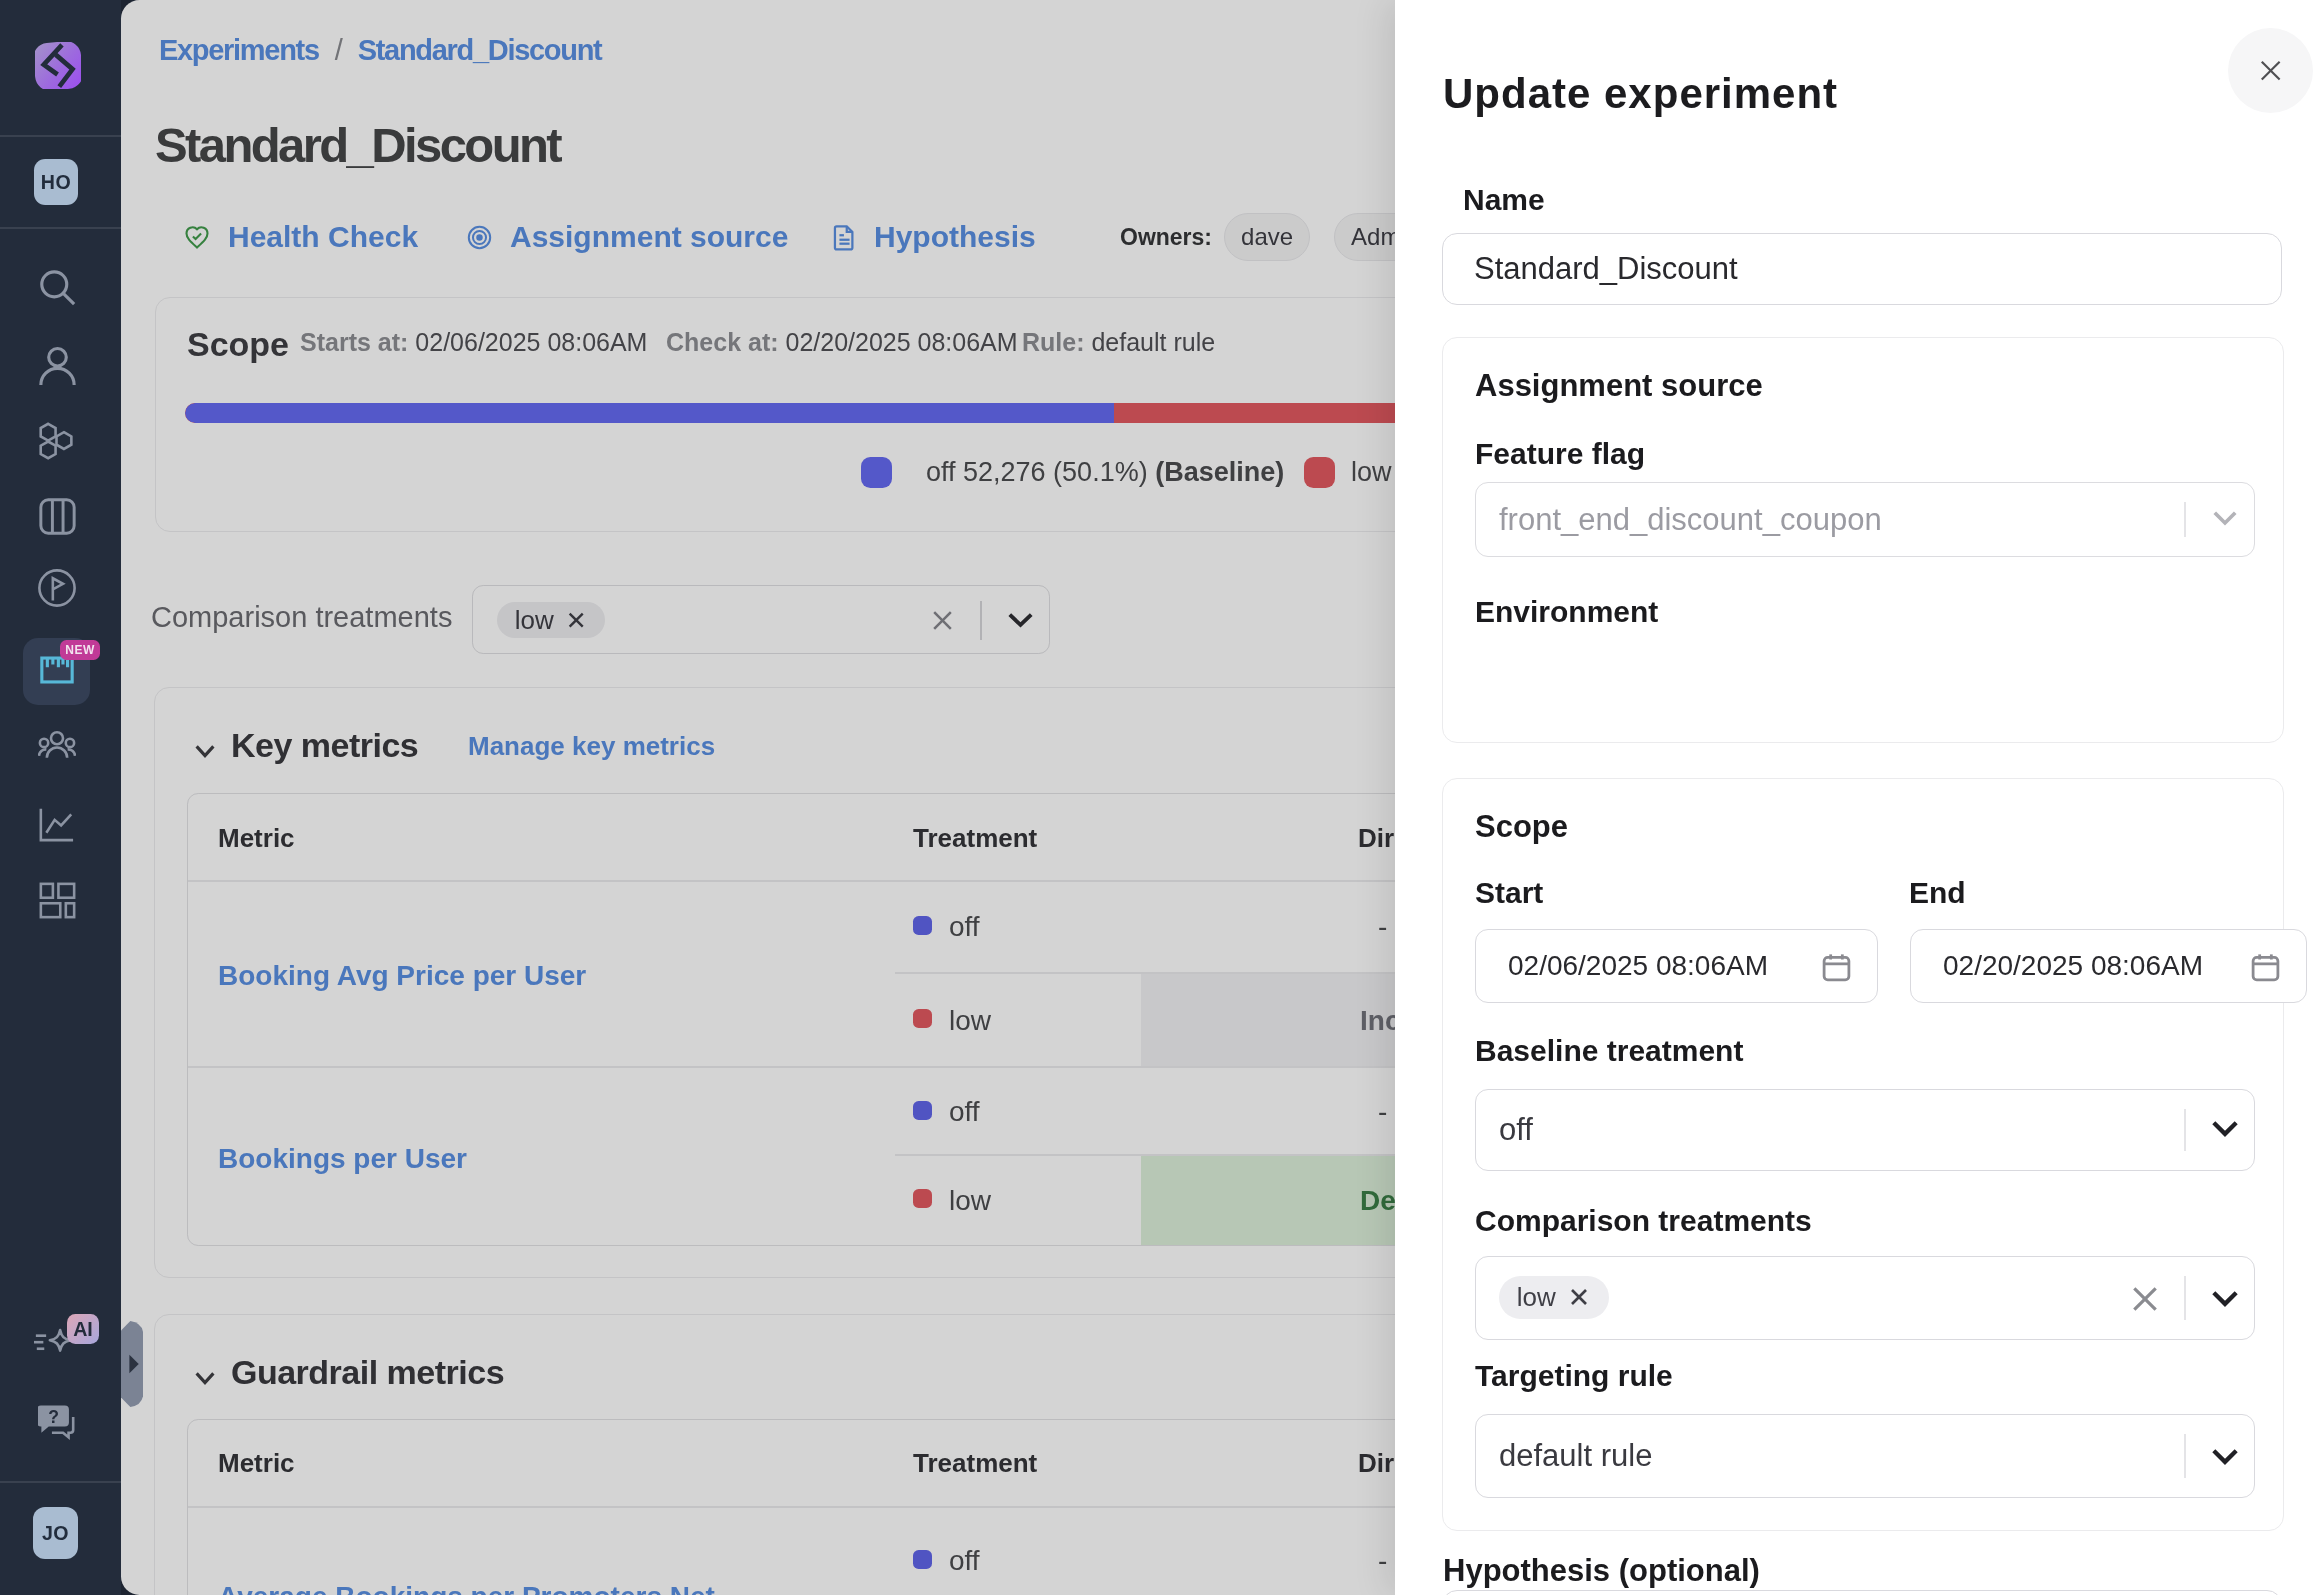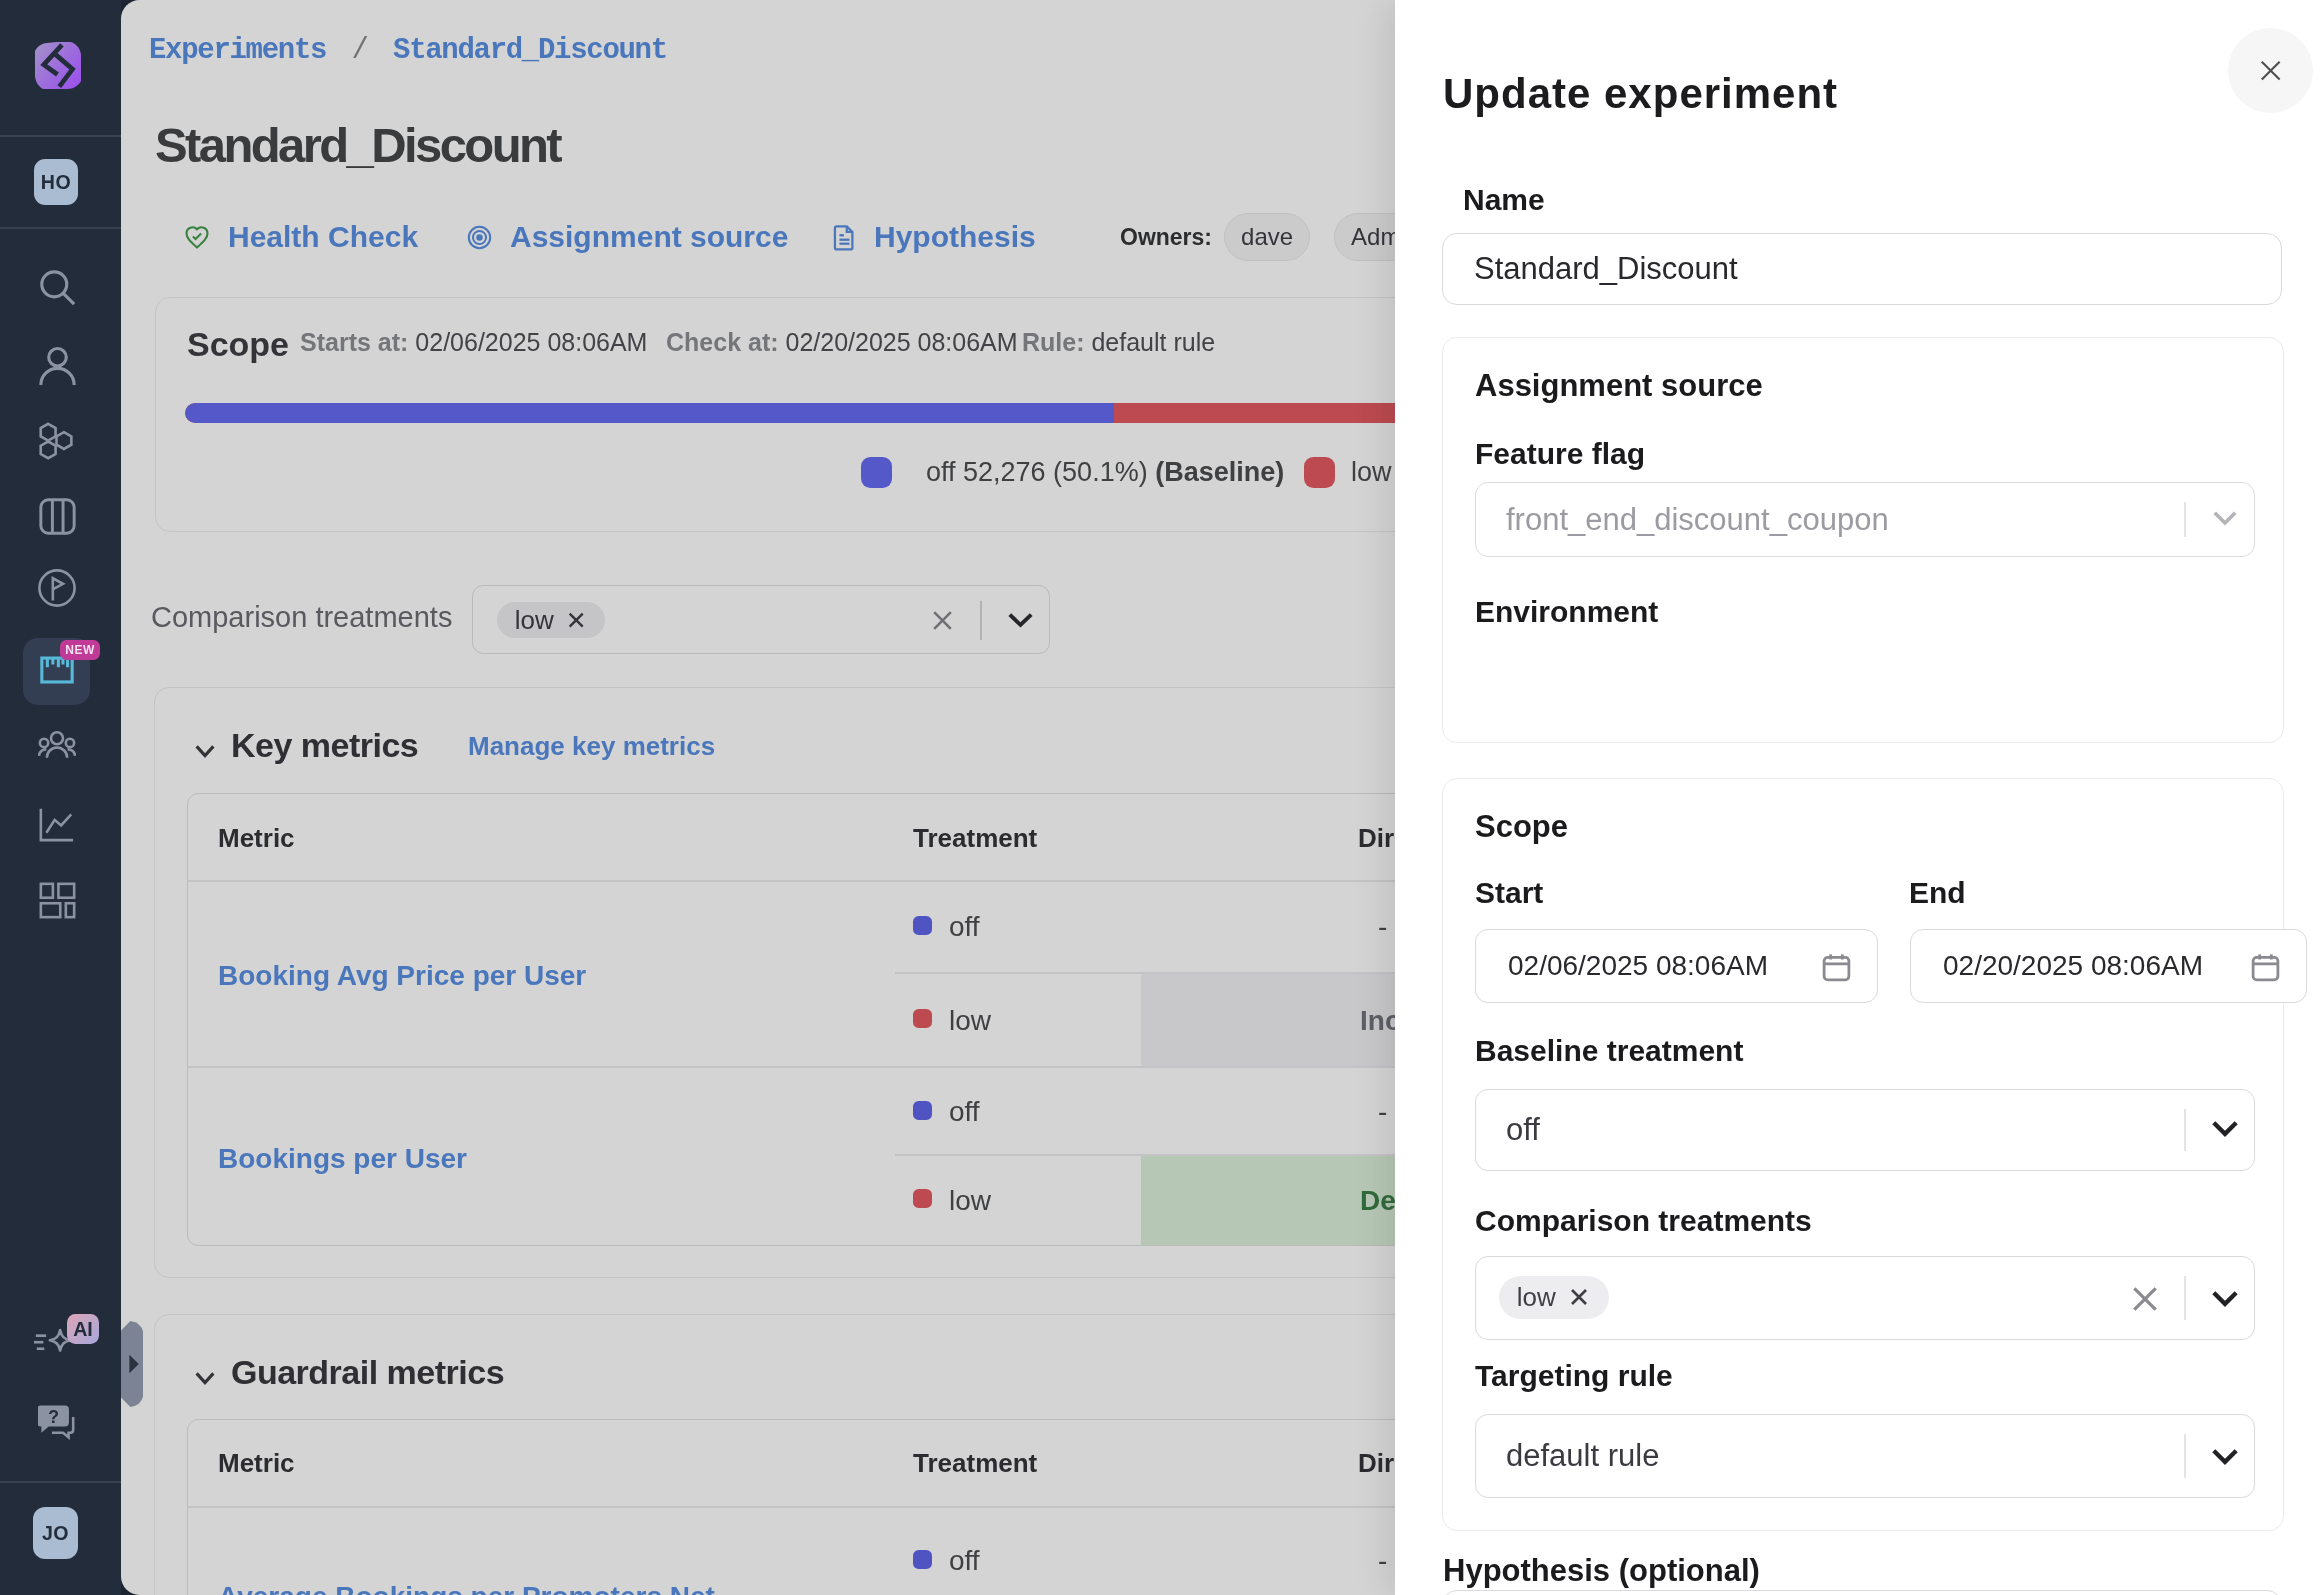--- a/index.html
+++ b/index.html
@@ -10,21 +10,21 @@
   
   .sidebar { position:absolute; left:0; top:0; width:121px; height:1595px; background:#232c3b; z-index:5; }
   .sb-divider { position:absolute; left:0; width:121px; height:1.9px; background:#39414f; }
   .sb-chip { position:absolute; background:#a9bcd1; border-radius:11.2px; color:#222d3d; font-weight:bold; display:flex; align-items:center; justify-content:center; font-size:19.6px; letter-spacing:0.5px; }
   .icon { position:absolute; }
 
   
   .main { position:absolute; left:121px; top:0; width:2201px; height:1595px; background:#ffffff; border-radius:18.6px 0 0 18.6px; overflow:hidden; z-index:6; }
   .overlay { position:absolute; left:121px; top:0; width:2201px; height:1595px; background:rgba(0,0,0,0.17); z-index:8; }
 
-  .crumb { position:absolute; left:28px; top:34px; font-size:29px; font-weight:bold; color:#5a90e2; letter-spacing:-1.3px;font-family:Liberation Mono, monospace; }
+  .crumb { position:absolute; left:38px; top:34px; font-size:29px; font-weight:bold; color:#5a90e2; letter-spacing:-1.3px; }
   .crumb .sep { color:#8a8b90; font-weight:normal; padding:0 9.3px; }
   .h1 { position:absolute; left:34px; top:117px; font-size:49px; font-weight:bold; color:#464749; letter-spacing:-2.6px; }
 
   .tab { position:absolute; top:213px; height:48px; display:flex; align-items:center; font-size:30px; font-weight:bold; color:#5a90e2; }
   .tab svg { margin-right:17px; }
 
   .owners { position:absolute; left:999px; top:213px; height:48px; display:flex; align-items:center; }
   .owners .lbl { font-size:23px; font-weight:bold; color:#363739; margin-right:12px; }
   .chip { height:48px; border-radius:24px; background:#f4f4f5; border:1.9px solid #e9e9eb; color:#3f3f46; font-size:24px; display:flex; align-items:center; padding:0 16px; margin-right:24px; }
 
@@ -56,21 +56,21 @@
   .greencell { position:absolute; background:#ddf0da; }
 
   
   .drawer { position:absolute; left:1395px; top:0; width:928px; height:1595px; background:#fff; z-index:20; box-shadow:-9.3px 0 33px rgba(0,0,0,0.10); }
   .d-close { position:absolute; left:833px; top:28px; width:85px; height:85px; border-radius:50%; background:#f6f6f7; display:flex; align-items:center; justify-content:center; }
   .d-title { position:absolute; left:48px; top:70px; font-size:42px; font-weight:bold; color:#1c1c1f; letter-spacing:1px; }
   .d-label { position:absolute; font-size:30px; font-weight:bold; color:#1b1b1e; }
   .d-input { position:absolute; background:#fff; border:1.9px solid #d9d9de; border-radius:15px; display:flex; align-items:center; font-size:31px; color:#29292d; }
   .d-card { position:absolute; left:47px; width:842px; background:#fff; border:1.9px solid #ebebed; border-radius:15px; }
   .d-select { position:absolute; background:#fff; border:1.9px solid #dcdce0; border-radius:13px; }
-  .d-select .txt { position:absolute; left:30px; top:0; height:100%; display:flex; align-items:center; font-size:31px; }
+  .d-select .txt { position:absolute; left:23px; top:0; height:100%; display:flex; align-items:center; font-size:31px; }
   .d-select .vline { position:absolute; width:1.9px; top:18.6px; bottom:18.6px; background:#e4e4e7; }
   .gray-txt { color:#9b9ba2; }
   .dark-txt { color:#3a3a40; }
 </style>
 </head>
 <body>
 
 <div class="main"></div>
 
 <div class="sidebar">

